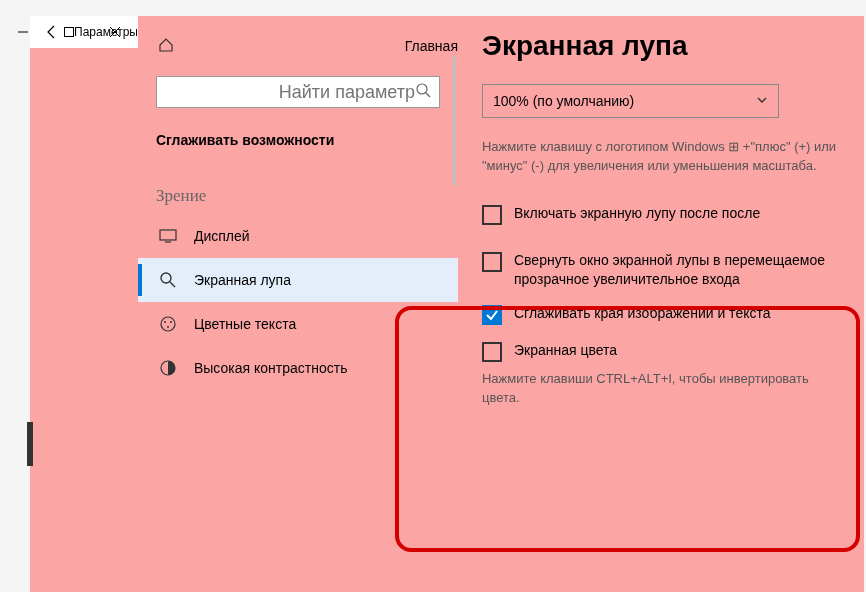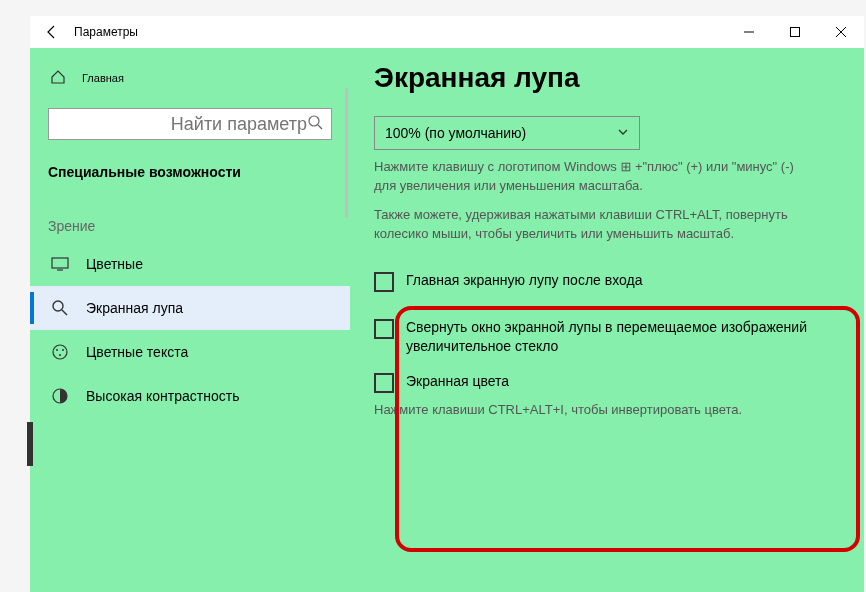--- a/index.html
+++ b/index.html
@@ -5,28 +5,27 @@
   * { box-sizing: border-box; margin: 0; padding: 0; }
   body {
     font-family: "Segoe UI", Arial, sans-serif;
     background: #f5f5f5;
     width: 866px;
     height: 592px;
     overflow: hidden;
     position: relative;
   }
   .window {
-    background: #86efac;
+    background: #fca5a5;
     width: 834px;
     height: 576px;
     position: absolute;
     left: 30px;
     top: 16px;
     display: flex;
-    flex-direction: column;
     color: #000;
   }
   .titlebar {
     height: 32px;
     display: flex;
     align-items: center;
     position: relative;
     background: #fff;
   }
   .titlebar-back {
@@ -64,22 +63,23 @@
     width: 320px;
     padding: 10px 0 0 0;
     overflow-y: auto;
     position: relative;
   }
   .sidebar-home {
     display: flex;
     align-items: center;
     height: 40px;
     padding-left: 20px;
-    font-size: 11px;
-    cursor: pointer;
+    font-size: 14px;
+    cursor: pointer;
+    justify-content: space-between;
   }
   .sidebar-home .icon { margin-right: 16px; }
   .search-box {
     margin: 10px 18px 14px 18px;
     height: 32px;
     border: 1px solid #999;
     display: flex;
     align-items: center;
     background: #fff;
     padding: 0 8px;
@@ -93,23 +93,24 @@
     color: #666;
     text-align: right;
   }
   .section-title {
     font-size: 14px;
     font-weight: 600;
     padding: 10px 18px 12px 18px;
     color: #000;
   }
   .group-head {
-    font-size: 14px;
+    font-size: 17px;
     color: #666;
     padding: 26px 18px 8px 18px;
+    font-family: Liberation Serif, serif;
   }
   .nav-item {
     height: 44px;
     display: flex;
     align-items: center;
     padding-left: 20px;
     font-size: 14px;
     cursor: pointer;
     position: relative;
   }
@@ -147,30 +148,30 @@
     overflow-y: auto;
     font-size: 14px;
     position: relative;
   }
   .main h1 {
     font-size: 28px;
     font-weight: 600;
     margin-bottom: 22px;
   }
   .combo {
-    width: 266px;
+    width: 297px;
     height: 34px;
     border: 1px solid #888;
     display: flex;
     align-items: center;
     justify-content: space-between;
     padding: 0 10px;
     font-size: 14px;
     cursor: pointer;
-    margin-bottom: 8px;
+    margin-bottom: 20px;
   }
   .hint {
     font-size: 13px;
     color: #555;
     line-height: 1.45;
     margin-bottom: 10px;
     max-width: 430px;
   }
   .checkbox-row {
     display: flex;
@@ -269,32 +270,32 @@
       <div class="search-box">
         <input type="text" placeholder="Найти параметр" style="">
         <span>
           <svg width="16" height="16" viewBox="0 0 16 16">
               <circle cx="7" cy="7" r="5" stroke="#666" stroke-width="1.2" fill="none"></circle>
               <line x1="11" y1="11" x2="15" y2="15" stroke="#666" stroke-width="1.2"></line>
             </svg>
         </span>
       </div>
 
-      <div class="section-title">Специальные возможности</div>
+      <div class="section-title">Сглаживать возможности</div>
 
       <div class="group-head">Зрение</div>
 
       <div class="nav-item">
         <span class="icon">
           <svg width="18" height="18" viewBox="0 0 18 18">
               <rect x="1" y="3" width="16" height="10" stroke="#333" stroke-width="1.2" fill="none"></rect>
               <line x1="6" y1="15" x2="12" y2="15" stroke="#333" stroke-width="1.2"></line>
             </svg>
         </span>
-        <span>Цветные</span>
+        <span>Дисплей</span>
       </div>
 
 
       <div class="nav-item selected">
         <span class="icon">
           <svg width="18" height="18" viewBox="0 0 18 18">
               <circle cx="7" cy="7" r="5" stroke="#333" stroke-width="1.4" fill="none"></circle>
               <line x1="11" y1="11" x2="16" y2="16" stroke="#333" stroke-width="1.4"></line>
             </svg>
         </span>
@@ -332,41 +333,48 @@
       <div class="combo">
         <span>100% (по умолчанию)</span>
         <span>
           <svg width="12" height="12" viewBox="0 0 12 12">
               <path d="M2 4 L6 8 L10 4" stroke="#333" stroke-width="1.3" fill="none"></path>
             </svg>
         </span>
       </div>
 
       <div class="hint">Нажмите клавишу с логотипом Windows ⊞ +"плюс" (+) или "минус" (-) для увеличения или уменьшения масштаба.</div>
-      <div class="hint">Также можете, удерживая нажатыми клавиши CTRL+ALT, повернуть колесико мыши, чтобы увеличить или уменьшить масштаб.</div>
 
       <div class="spacer-sm"></div>
 
       <div class="checkbox-row">
         <div class="chk">
           
         </div>
-        <div class="chk-label">Главная экранную лупу после входа</div>
+        <div class="chk-label">Включать экранную лупу после после</div>
       </div>
 
 
       <div class="spacer-sm"></div>
 
       <div class="checkbox-row">
         <div class="chk">
           
         </div>
-        <div class="chk-label">Свернуть окно экранной лупы в перемещаемое изображений увеличительное стекло</div>
-      </div>
-
+        <div class="chk-label">Свернуть окно экранной лупы в перемещаемое прозрачное увеличительное входа</div>
+      </div>
+
+      <div class="checkbox-row">
+        <div class="chk checked">
+          <svg width="14" height="14" viewBox="0 0 14 14">
+              <path d="M2 7 L6 11 L12 3" stroke="#fff" stroke-width="2" fill="none"></path>
+            </svg>
+        </div>
+        <div class="chk-label">Сглаживать края изображений и текста</div>
+      </div>
 
       <div class="checkbox-row">
         <div class="chk">
           
         </div>
         <div class="chk-label">Экранная цвета</div>
       </div>
 
       <div class="hint">Нажмите клавиши CTRL+ALT+I, чтобы инвертировать цвета.</div>
     </div>

